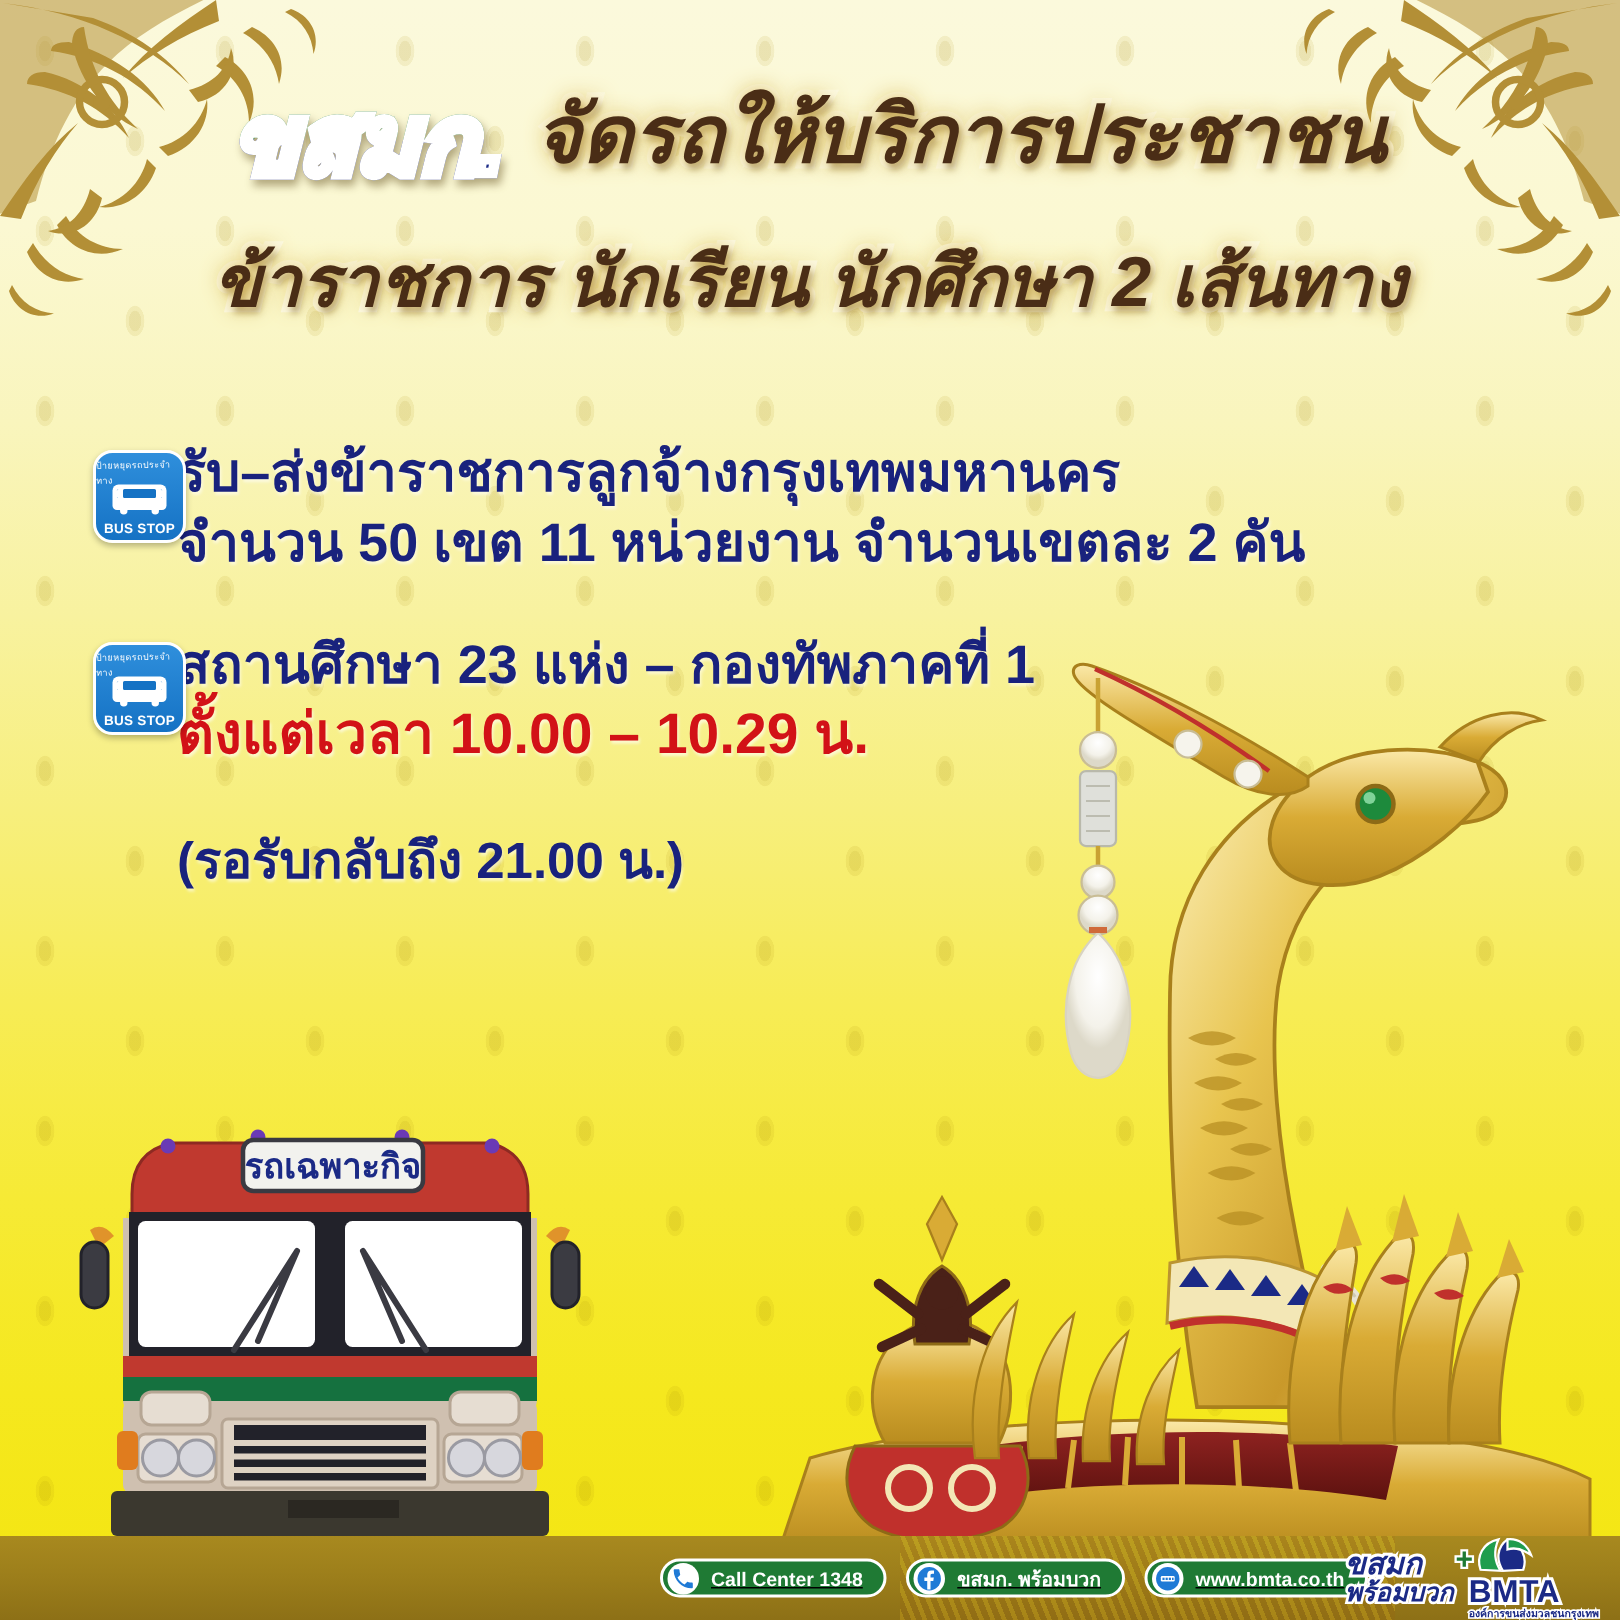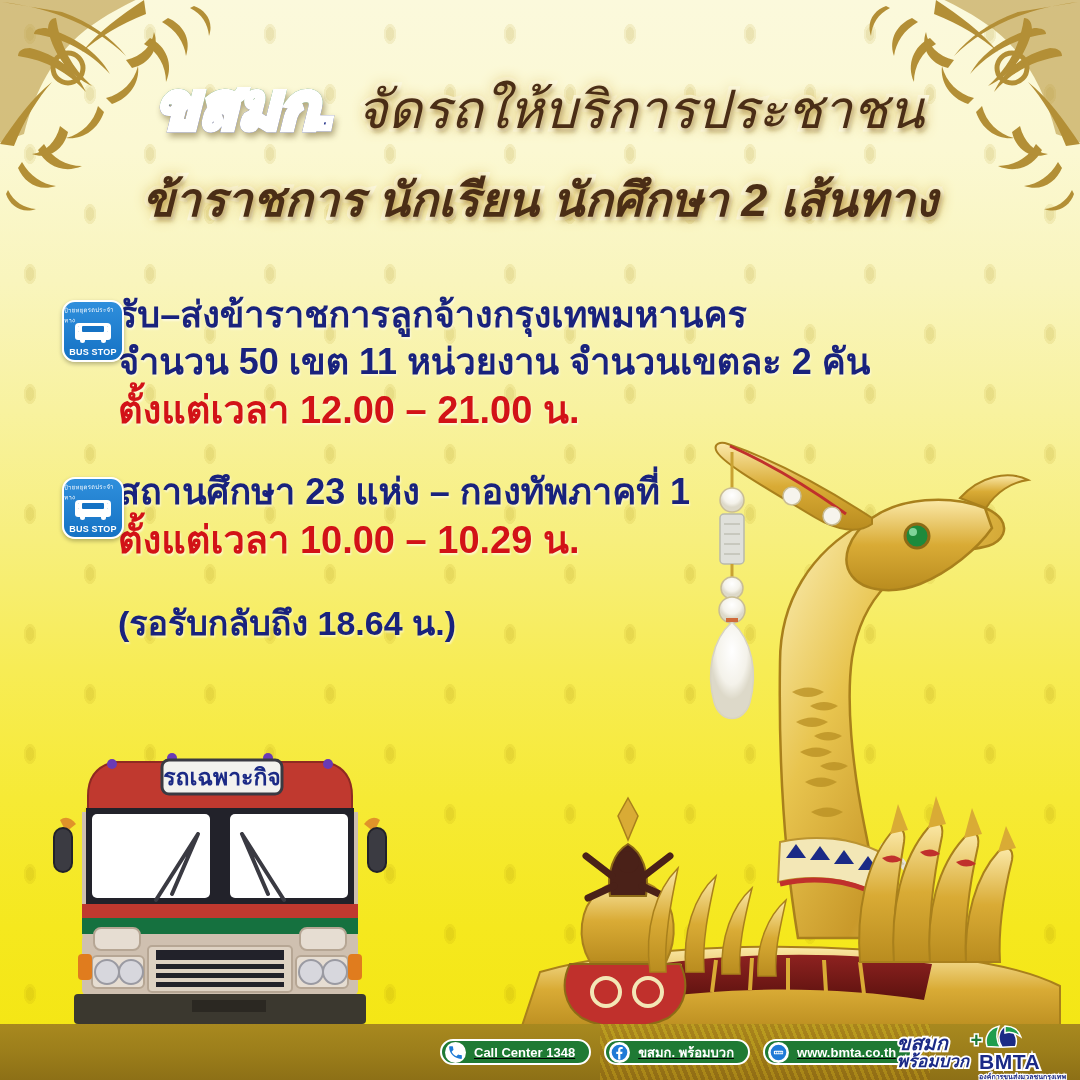--- a/index.html
+++ b/index.html
@@ -37,32 +37,32 @@
     mix-blend-mode:multiply;opacity:.85;pointer-events:none;
   }
 
   
   .corner{position:absolute;width:250px;height:250px;pointer-events:none;}
   .corner.tl{left:-6px;top:-6px;}
   .corner.tr{right:-6px;top:-6px;transform:scaleX(-1);}
 
   
   #headline{position:absolute;left:0;right:0;top:62px;text-align:center;}
-  .hl-row{display:flex;align-items:flex-end;justify-content:center;gap:20px;margin-top:12px;}
+  .hl-row{display:flex;align-items:flex-start;justify-content:center;gap:20px;}
 
   .brand-ksmk{
     font-size:62px;font-weight:bold;font-style:italic;letter-spacing:1px;
     background:linear-gradient(180deg,#1f7a34 0%,#1f7a34 46%,#1b2a86 47%,#1b2a86 100%);
     -webkit-background-clip:text;background-clip:text;color:transparent;
     -webkit-text-stroke:7px #ffffff;paint-order:stroke fill;
     filter:drop-shadow(2px 4px 3px rgba(90,70,20,.45));
     line-height:1.06;
   }
   .hl-brown{
-    font-size:53px;font-weight:normal;font-style:italic;
+    font-size:53px;font-weight:bold;font-style:italic;
     color:#4a2d16;
     -webkit-text-stroke:7px #fdfbe6;paint-order:stroke fill;
     text-shadow:0 0 14px rgba(214,176,62,.95), 2px 4px 4px rgba(120,90,25,.5);
     line-height:1.1;
   }
   #subhead{
     margin-top:22px;font-size:47px;font-weight:bold;font-style:italic;
     color:#4a2d16;
     -webkit-text-stroke:7px #fdfbe6;paint-order:stroke fill;
     text-shadow:0 0 14px rgba(214,176,62,.95), 2px 4px 4px rgba(120,90,25,.5);
@@ -236,37 +236,36 @@
 
     <div class="blk">
       <div class="stopicon">
         <div class="arc">ป้ายหยุดรถประจำทาง</div>
         <div class="bus"></div>
         <div class="label">BUS STOP</div>
       </div>
       <div class="lines">
         <div class="ln navy">รับ–ส่งข้าราชการลูกจ้างกรุงเทพมหานคร</div>
         <div class="ln navy">จำนวน 50 เขต 11 หน่วยงาน จำนวนเขตละ 2 คัน</div>
-        <div class="ln red">ตั้งแต่เวลา  12.00 – 21.00 น.</div>
       </div>
     </div>
 
     <div class="blk" style="margin-top:34px;">
       <div class="stopicon">
         <div class="arc">ป้ายหยุดรถประจำทาง</div>
         <div class="bus"></div>
         <div class="label">BUS STOP</div>
       </div>
       <div class="lines">
         <div class="ln navy">สถานศึกษา 23 แห่ง – กองทัพภาคที่ 1</div>
         <div class="ln red">ตั้งแต่เวลา  10.00 – 10.29 น.</div>
       </div>
     </div>
 
-    <div class="ln note">(รอรับกลับถึง 18.64 น.)</div>
+    <div class="ln note">(รอรับกลับถึง 21.00 น.)</div>
   </div>
 
   <svg id="barge" viewBox="0 0 600 660">
     <defs>
       <linearGradient id="gold" x1="0" y1="0" x2="1" y2="1">
         <stop offset="0%" stop-color="#fdf3c2"></stop>
         <stop offset="35%" stop-color="#e8c44e"></stop>
         <stop offset="65%" stop-color="#c9992a"></stop>
         <stop offset="100%" stop-color="#f2dc8a"></stop>
       </linearGradient>

